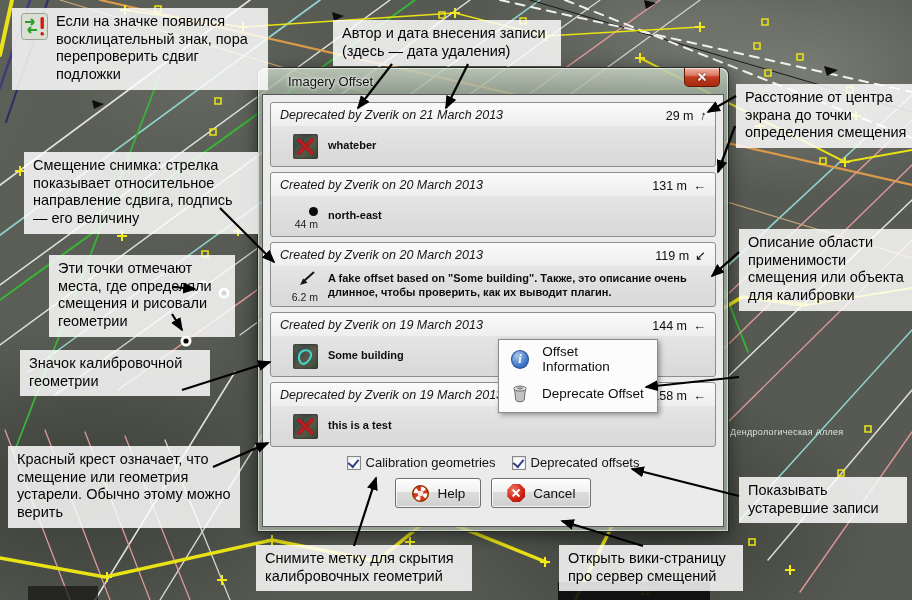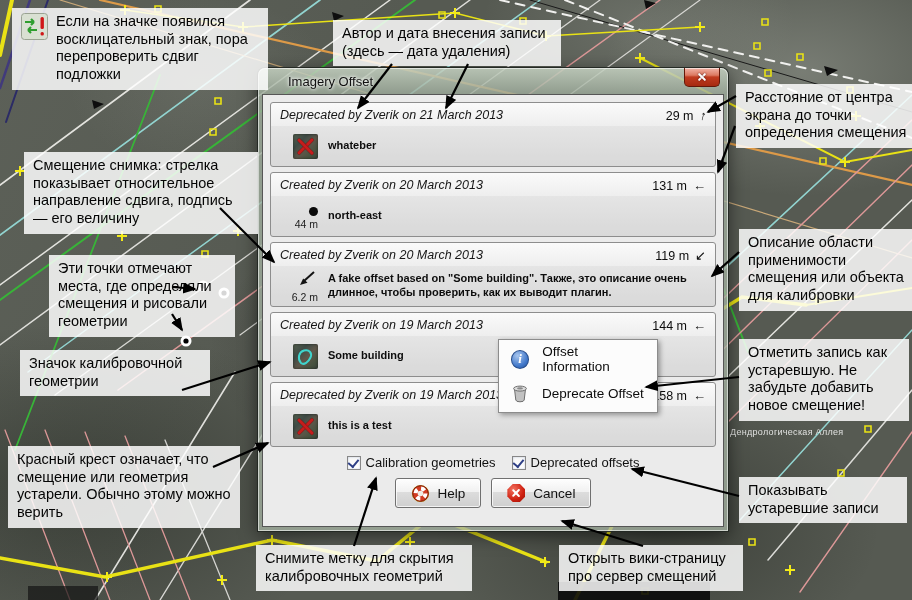--- a/index.html
+++ b/index.html
@@ -297,21 +297,20 @@
     </svg>
     <span>Если на значке появился восклицательный знак, пора перепроверить сдвиг подложки</span>
   </div>
   <div class="callout" style="left:333px;top:20px;width:210px;"><span>Автор и дата внесения записи (здесь — дата удаления)</span></div>
   <div class="callout" style="left:736px;top:84px;width:168px;"><span>Расстояние от центра экрана до точки определения смещения</span></div>
   <div class="callout" style="left:24px;top:152px;width:216px;"><span>Смещение снимка: стрелка показывает относительное направление сдвига, подпись — его величину</span></div>
   <div class="callout" style="left:12px;top:255px;width:168px;margin-left:37px;"><span>Эти точки отмечают места, где определяли смещения и рисовали геометрии</span></div>
   <div class="callout" style="left:20px;top:350px;width:172px;"><span>Значок калибровочной геометрии</span></div>
   <div class="callout" style="left:8px;top:446px;width:214px;"><span>Красный крест означает, что смещение или геометрия устарели. Обычно этому можно верить</span></div>
   <div class="callout" style="left:739px;top:229px;width:160px;"><span>Описание области применимости смещения или объекта для калибровки</span></div>
-  <div class="callout" style="left:739px;top:339px;width:152px;"><span>Отметить запись как устаревшую. Не забудьте добавить новое смещение!</span></div>
   <div class="callout" style="left:739px;top:477px;width:150px;"><span>Показывать устаревшие записи</span></div>
   <div class="callout" style="left:559px;top:545px;width:166px;"><span>Открыть вики-страницу про сервер смещений</span></div>
   <div class="callout" style="left:256px;top:545px;width:198px;"><span>Снимите метку для скрытия калибровочных геометрий</span></div>
 
   <svg class="arrows" width="912" height="600">
     <defs>
       <marker id="ah" markerWidth="8" markerHeight="6" refX="5.4" refY="2.5" orient="auto">
         <path d="M0,0 L6.2,2.5 L0,5 Z" fill="#000"></path>
       </marker>
     </defs>

